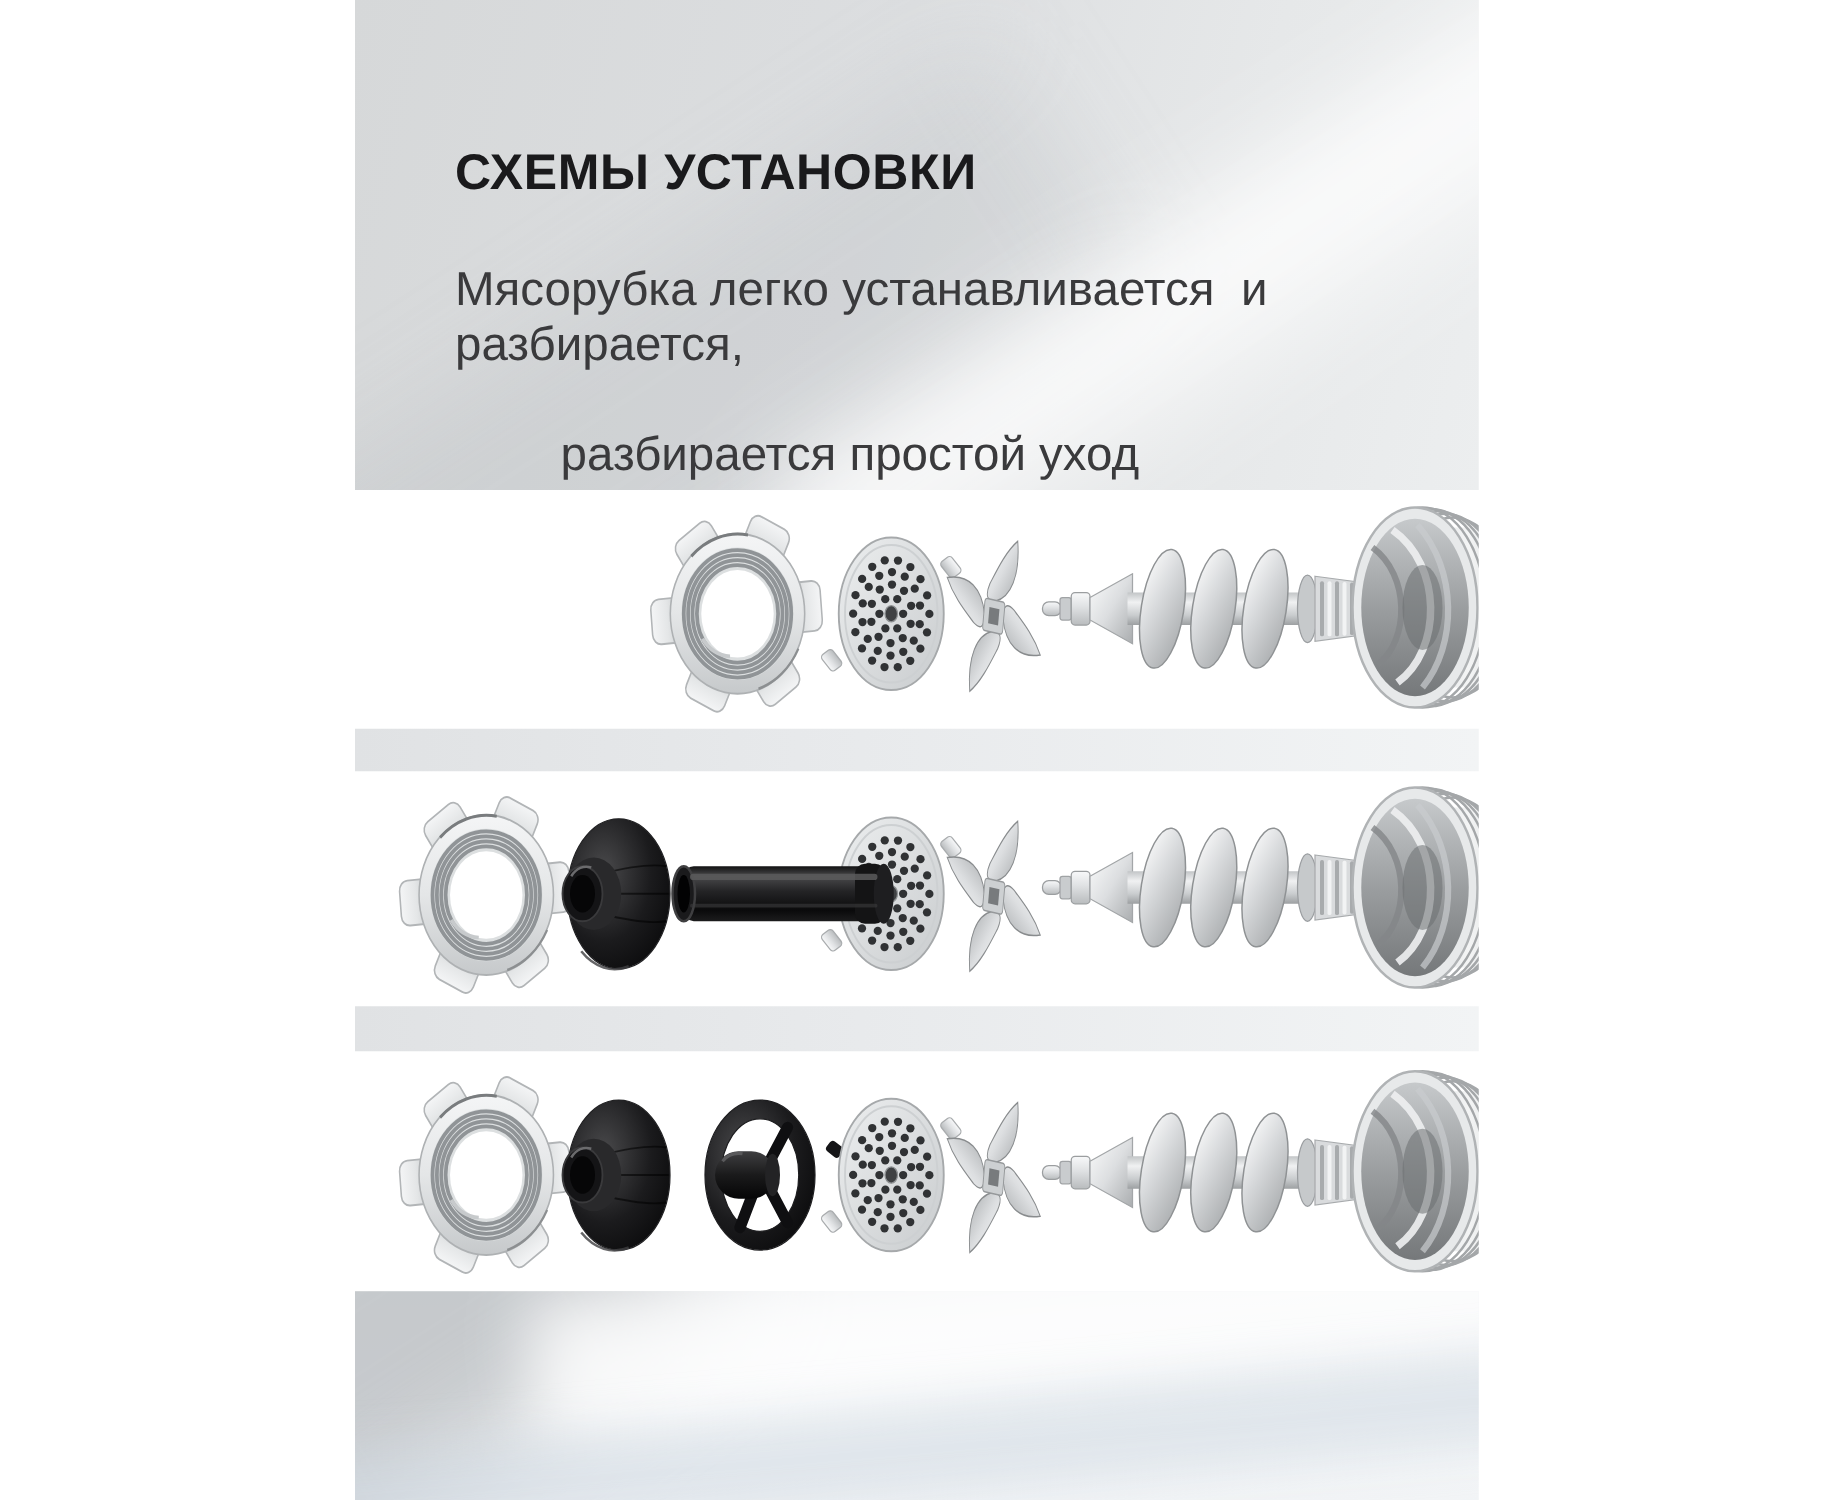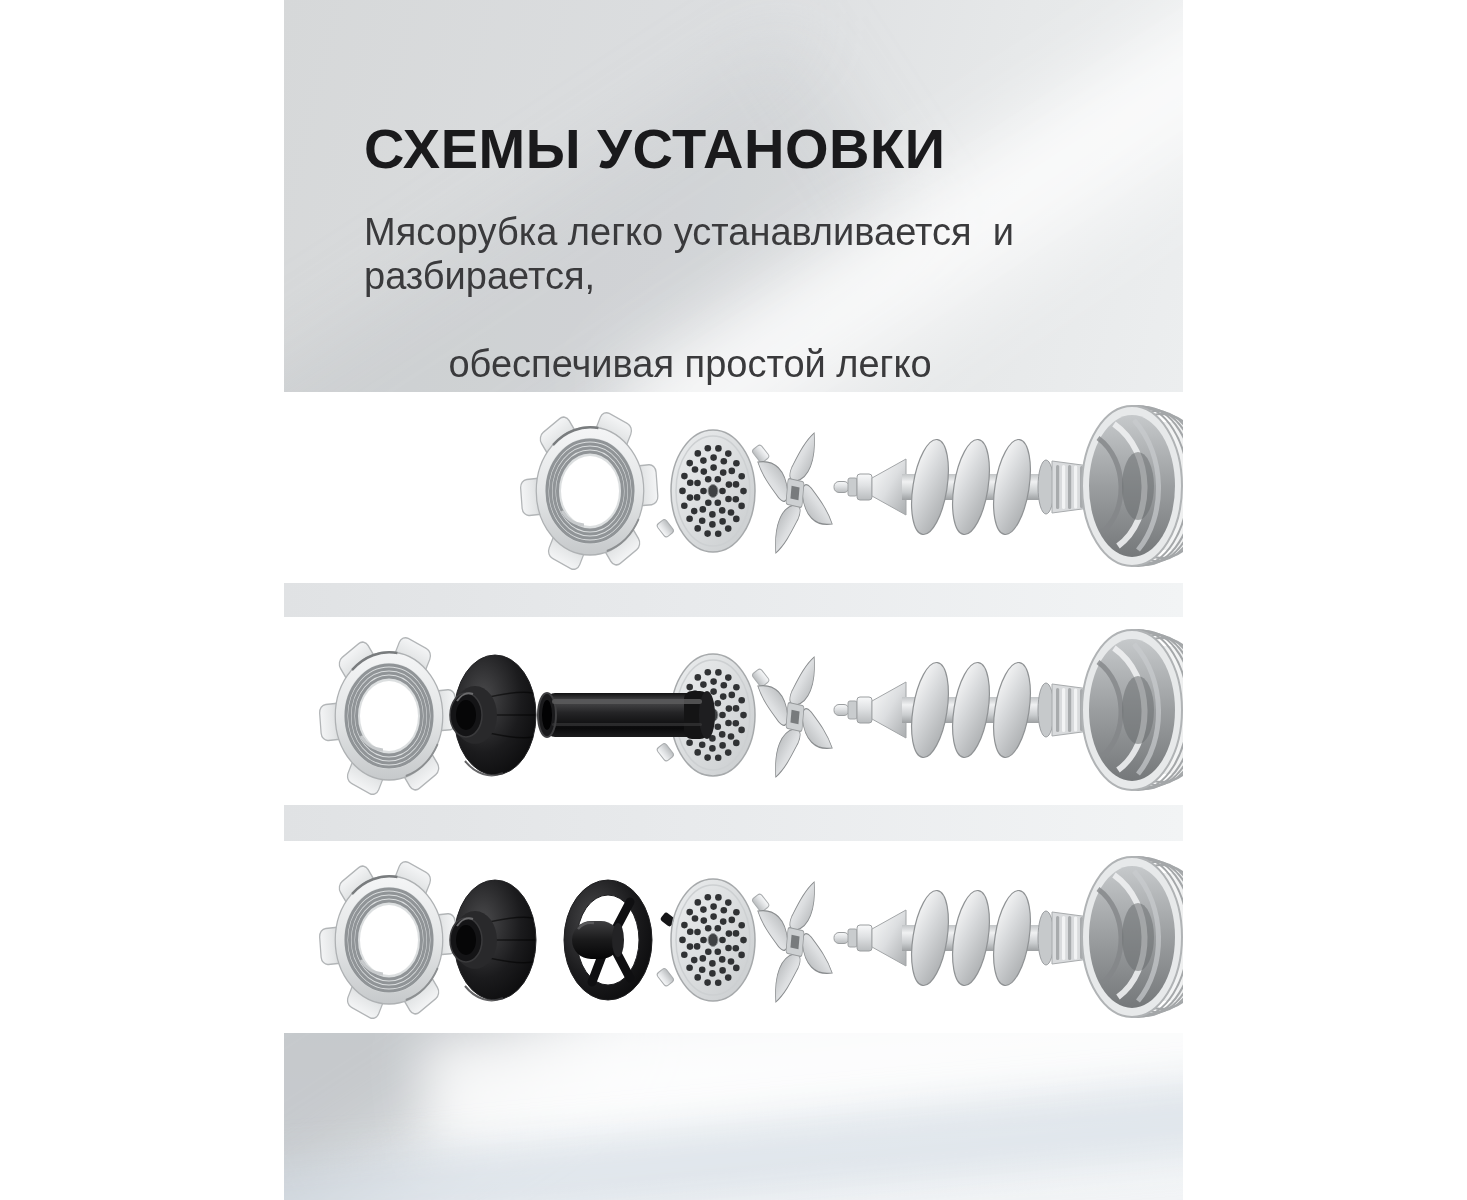--- a/index.html
+++ b/index.html
@@ -10,21 +10,21 @@
   
   .header-band{position:absolute;left:0;top:0;width:899px;height:392px;overflow:hidden;
     background:linear-gradient(104deg,#d6d8d9 0%,#dcdee0 45%,#e6e8e9 75%,#eceeef 100%);}
   .header-streak{position:absolute;width:1300px;height:150px;background:rgba(255,255,255,0.55);
     transform:rotate(-33deg);filter:blur(34px);top:10px;left:260px;}
   .header-streak2{position:absolute;width:1100px;height:70px;background:rgba(255,255,255,0.4);
     transform:rotate(-33deg);filter:blur(22px);top:235px;left:60px;}
   .header-shade{position:absolute;width:900px;height:220px;background:rgba(170,174,177,0.22);
     transform:rotate(-33deg);filter:blur(40px);top:260px;left:-260px;}
 
-  .title{position:absolute;left:80px;top:116px;font-size:56px;font-weight:700;
+  .title{position:absolute;left:80px;top:116px;font-size:40px;font-weight:700;
     letter-spacing:.5px;color:#1a1a1c;white-space:pre;}
   .subtitle{position:absolute;left:80px;top:210px;font-size:38px;font-weight:400;
     color:#3a3a3c;line-height:44px;white-space:pre-wrap;}
 
   
   .row-svg{position:absolute;left:0;display:block;}
   .row1{top:392px;}
   .row2{top:617px;}
   .row3{top:841px;}
   .sep{position:absolute;left:0;width:899px;
@@ -289,21 +289,21 @@
 
 <div class="canvas">
   <div class="column">
 
     <div class="header-band">
       <div class="header-shade"></div>
       <div class="header-streak"></div>
       <div class="header-streak2"></div>
       <div class="title">СХЕМЫ УСТАНОВКИ</div>
       <div class="subtitle"><span>Мясорубка легко устанавливается  и разбирается,</span><br>
-        <span>обеспечивая простой легко</span></div>
+        <span>разбирается простой уход</span></div>
     </div>
 
     <svg class="row-svg row1" width="899" height="191" viewBox="0 0 899 191">
       <g transform="translate(306,99)">
           <use href="#p-ringnut"></use>
         </g>
       <g transform="translate(429,99)">
           <use href="#p-disc"></use>
         </g>
       <g transform="translate(511,101)">

